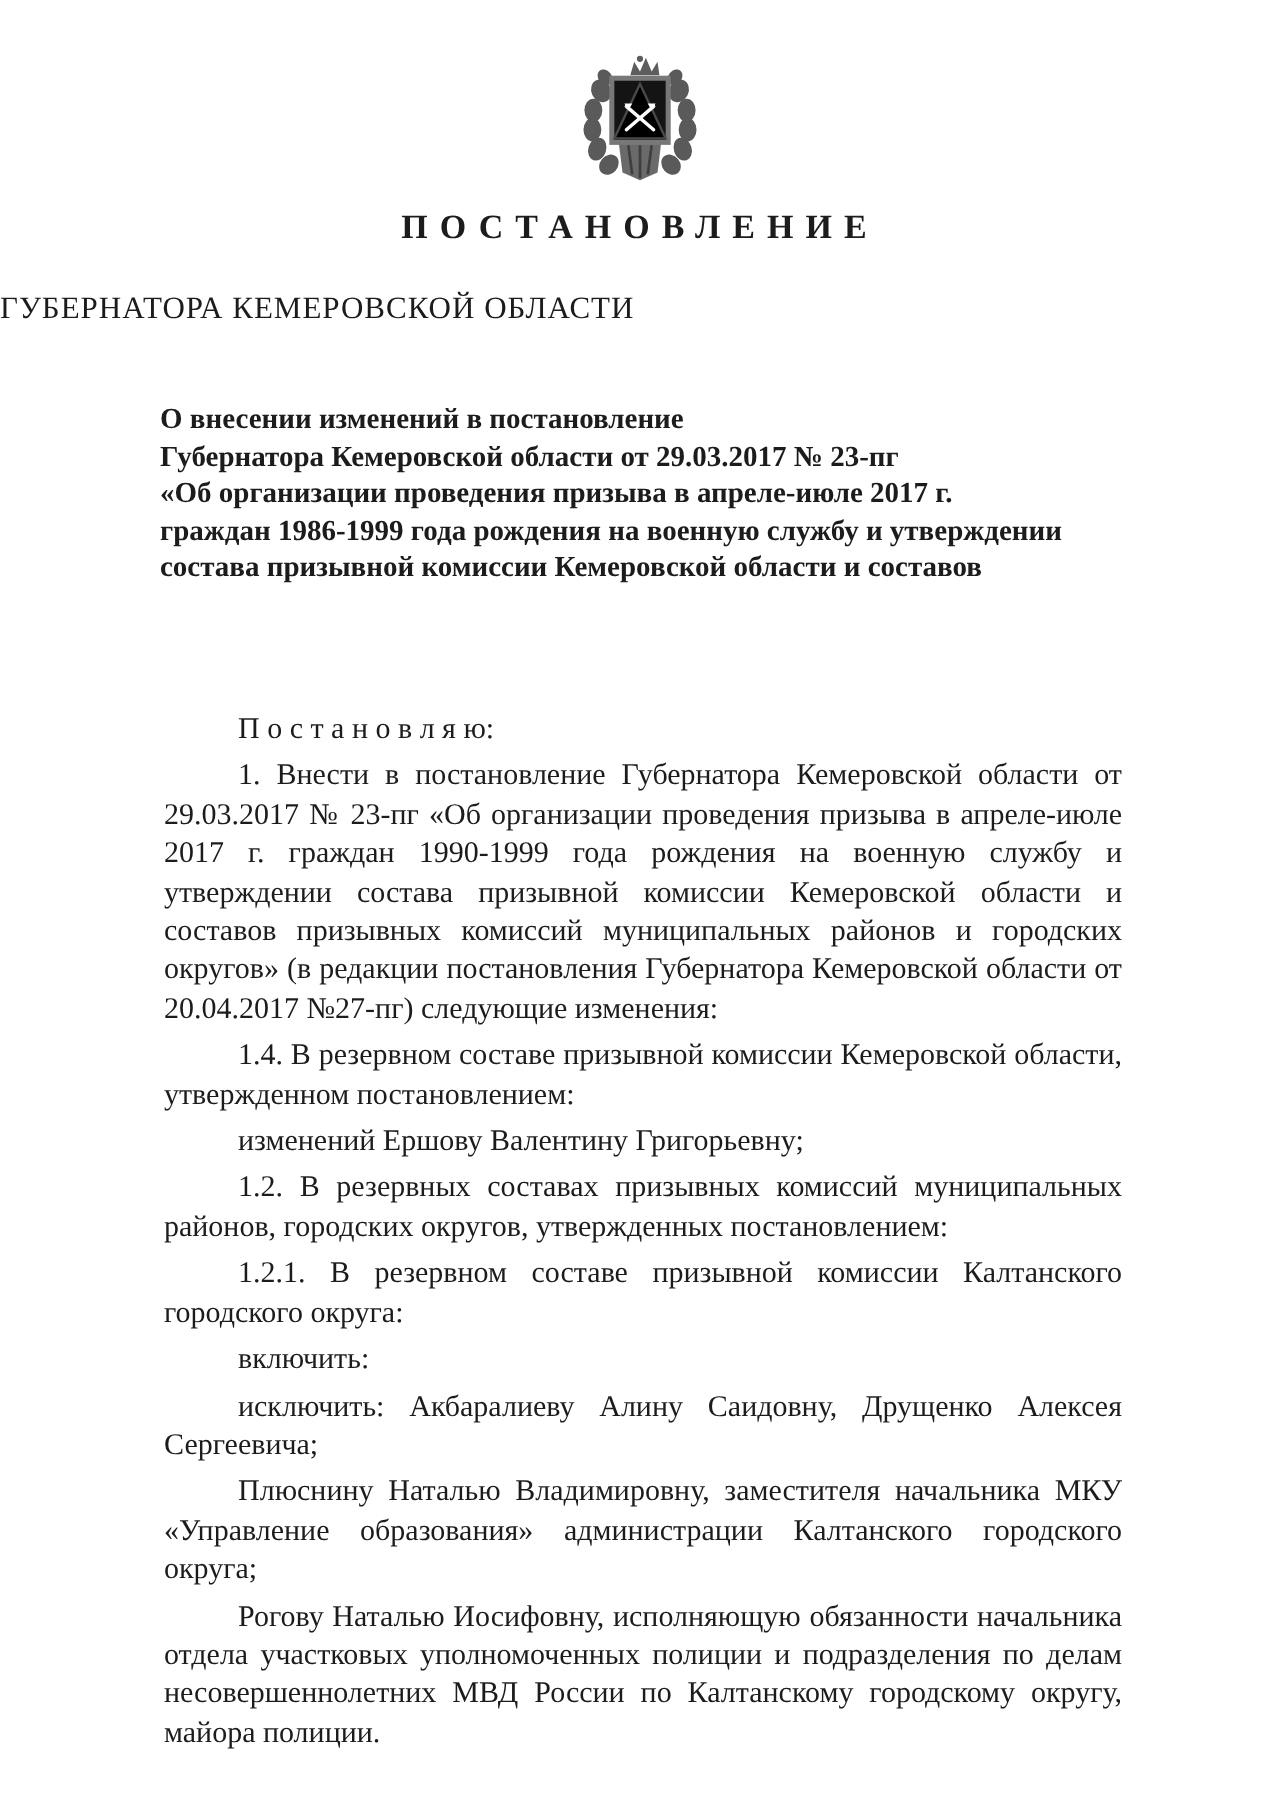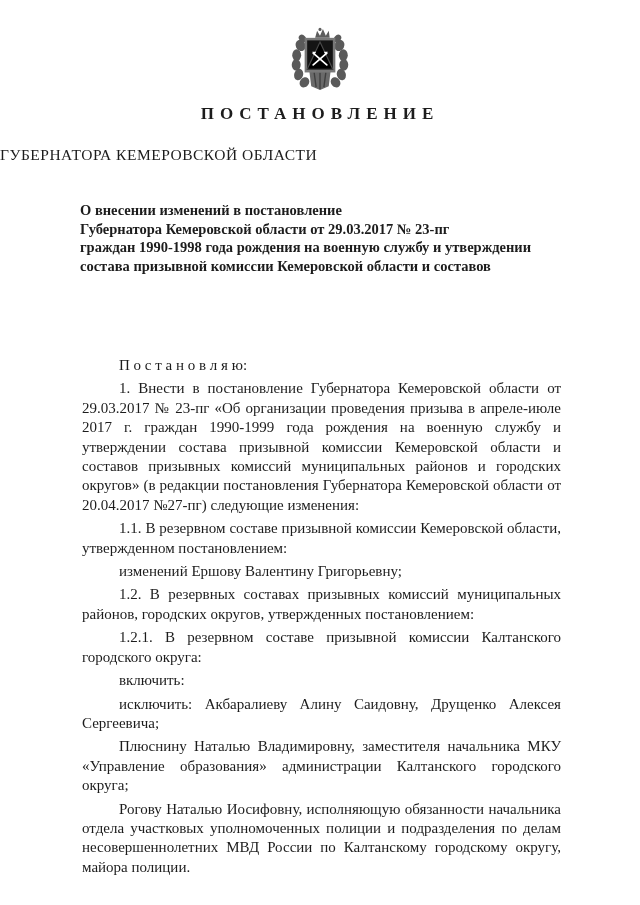--- a/index.html
+++ b/index.html
@@ -115,28 +115,29 @@
     </svg>
   </div>
 
   <h1 class="doc-title">ПОСТАНОВЛЕНИЕ</h1>
 
   <div class="doc-subtitle">ГУБЕРНАТОРА КЕМЕРОВСКОЙ ОБЛАСТИ</div>
 
   <div class="doc-heading">
       <div class="heading-line">О внесении изменений в постановление</div>
       <div class="heading-line">Губернатора Кемеровской области от 29.03.2017 № 23-пг</div>
-      <div class="heading-line">граждан 1990-1998 года рождения на военную службу и утверждении</div>
+      <div class="heading-line">«Об организации проведения призыва в апреле-июле 2017 г.</div>
+      <div class="heading-line">граждан 1986-1999 года рождения на военную службу и утверждении</div>
       <div class="heading-line">состава призывной комиссии Кемеровской области и составов</div>
     </div>
 
   <div class="doc-body">
       <p class="para">П о с т а н о в л я ю:</p>
       <p class="para">1. Внести в постановление Губернатора Кемеровской области от 29.03.2017 № 23-пг «Об организации проведения призыва в апреле-июле 2017 г. граждан 1990-1999 года рождения на военную службу и утверждении состава призывной комиссии Кемеровской области и составов призывных комиссий муниципальных районов и городских округов» (в редакции постановления Губернатора Кемеровской области от 20.04.2017 №27-пг) следующие изменения:</p>
-      <p class="para">1.1. В резервном составе призывной комиссии Кемеровской области, утвержденном постановлением:</p>
+      <p class="para">1.4. В резервном составе призывной комиссии Кемеровской области, утвержденном постановлением:</p>
       <p class="para">изменений Ершову Валентину Григорьевну;</p>
       <p class="para">1.2. В резервных составах призывных комиссий муниципальных районов, городских округов, утвержденных постановлением:</p>
       <p class="para">1.2.1. В резервном составе призывной комиссии Калтанского городского округа:</p>
       <p class="para">включить:</p>
       <p class="para">исключить: Акбаралиеву Алину Саидовну, Друщенко Алексея Сергеевича;</p>
       <p class="para">Плюснину Наталью Владимировну, заместителя начальника МКУ «Управление образования» администрации Калтанского городского округа;</p>
       <p class="para">Рогову Наталью Иосифовну, исполняющую обязанности начальника отдела участковых уполномоченных полиции и подразделения по делам несовершеннолетних МВД России по Калтанскому городскому округу, майора полиции.</p>
     </div>
 
 </div>

